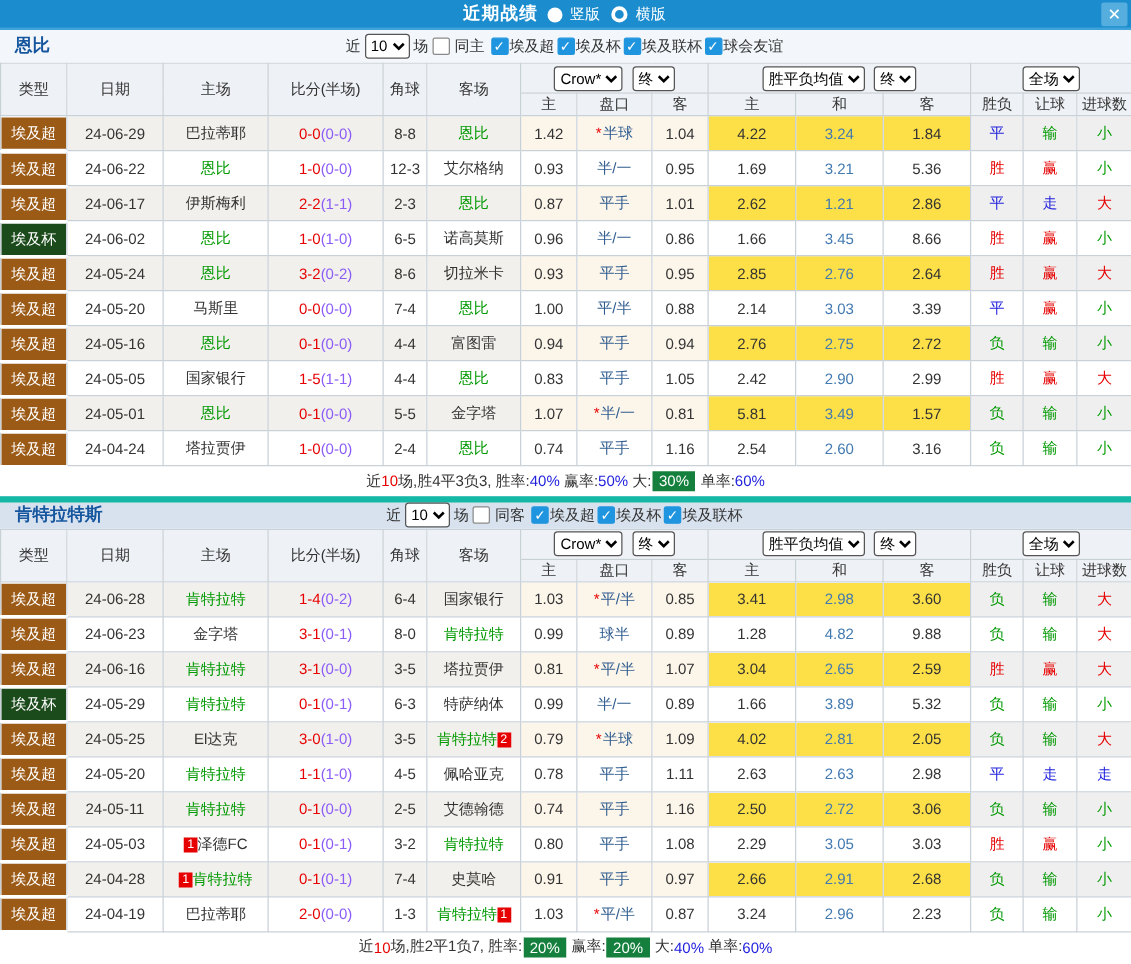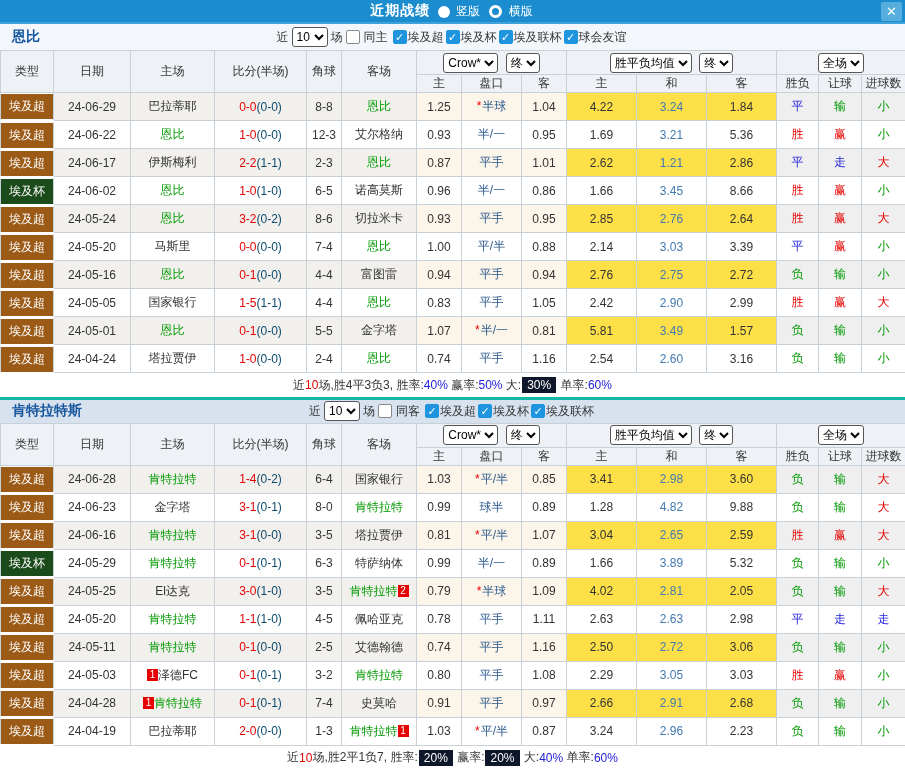--- a/index.html
+++ b/index.html
@@ -13,21 +13,21 @@
   .title { font-size:14px; font-weight:bold; letter-spacing:1px; }
   .radio { display:inline-block; border-radius:50%; margin:0 3px 0 4px; vertical-align:middle; }
   .radio.selected { width:12px; height:12px; background:#fff; }
   .radio.unselected { width:13px; height:13px; border:3px solid #fff; background:transparent; }
   .radio-label { font-size:12px; margin-right:2px; }
   .close-btn { position:absolute; right:3px; top:2px; width:21px; height:19px; background:#55aede;
                color:#fff; font-weight:bold; text-align:center; line-height:19px; border-radius:2px;
                font-size:13px; cursor:pointer; }
 
   
-  .section-header { height:26px; position:relative; display:flex; align-items:center; border-top:3px solid #14b8a6; }
+  .section-header { height:26px; position:relative; display:flex; align-items:center; border-top:5px solid #14b8a6; }
   .sec0 .section-header { background:#f3f7fb; border-top:none; }
   .sec1 .section-header { background:#d8e2ee; }
   .team-name { position:absolute; left:12px; color:#16569e; font-weight:bold; font-size:14px; }
   .filters { margin:0 auto; display:flex; align-items:center; gap:3px; }
   .league-filters { display:inline-flex; align-items:center; }
   select { font-size:12px; height:20px; border:1px solid #555; background:#fff; border-radius:3px;
            font-family:inherit; color:#000; }
   .cb { width:14px; height:14px; border:1px solid #8a8a8a; border-radius:2px; background:#fff;
         display:inline-flex; align-items:center; justify-content:center; cursor:pointer; flex:none; }
   .cb.checked { background:#2095df; border-color:#2095df; color:#fff; font-size:11px; font-weight:bold; }
@@ -42,33 +42,33 @@
   tbody td { height:28px; }
   tbody tr.odd td.c-base { background:#f2f0ec; }
   tbody tr.odd td.c-odds { background:#fcf5ea; }
   tbody tr.odd td.c-avg  { background:#fde047; }
   tbody tr.odd td.c-res  { background:#efefef; }
   td.type { padding:0; border-bottom:2px solid #fff; }
   .type-badge { height:25px; margin-top:1px; color:#fff; display:flex; align-items:center; justify-content:center; }
   .t-league { background:#9c5a17; }
   .t-cup { background:#1b4a1b; }
   .team { color:#009900; } .opp { color:#333; }
-  .sf { color:#e60000; } .sh { color:#0c4a6e;margin-top:16px; }
+  .sf { color:#e60000; } .sh { color:#8b5cf6;margin-top:16px; }
   .star { color:#e60000; margin-right:1px; } .hc { color:#2f5c8f; }
   .dark { color:#333; } .blue-num { color:#4279b0; }
   td.r { color:#e60000; } td.g { color:#009900; } td.b { color:#2222dd; }
   .badge { display:inline-block; background:#e60000; color:#fff; font-size:10px; min-width:11px;
            height:12px; line-height:12px; padding:0 1px; vertical-align:1px; }
 
   
   .summary { height:23px; display:flex; align-items:center; justify-content:center; font-size:12px; }
   .summary span { white-space:pre; }
   .summary .red { color:#e60000; }
   .summary .blue { color:#2222dd; }
-  .summary .pct-badge { background:#0f172a; color:#fff; padding:1px 5px; margin:17px 1px; }
+  .summary .pct-badge { background:#15803d; color:#fff; padding:1px 5px; margin:17px 1px; }
 </style>
 </head>
 <body>
 
 <div class="app">
 
   <div class="titlebar">
     <div class="title-group">
       <span class="title">近期战绩</span>
       <span class="radio selected"></span>
@@ -153,21 +153,21 @@
       <tbody>
           <tr class="odd">
             <td class="type">
               <div class="type-badge t-league">埃及超</div>
             </td>
             <td class="c-base">24-06-29</td>
             <td class="c-base"><span class="opp">巴拉蒂耶</span></td>
             <td class="c-base"><span class="sf">0-0</span><span class="sh">(0-0)</span></td>
             <td class="c-base">8-8</td>
             <td class="c-base"><span class="team">恩比</span></td>
-            <td class="c-odds dark">1.25</td>
+            <td class="c-odds dark">1.42</td>
             <td class="c-odds"><span class="star">*</span><span class="hc">半球</span></td>
             <td class="c-odds dark">1.04</td>
             <td class="c-avg dark">4.22</td>
             <td class="c-avg blue-num">3.24</td>
             <td class="c-avg dark">1.84</td>
             <td class="c-res b">平</td>
             <td class="c-res g">输</td>
             <td class="c-res g">小</td>
           </tr>
           <tr class="even">

